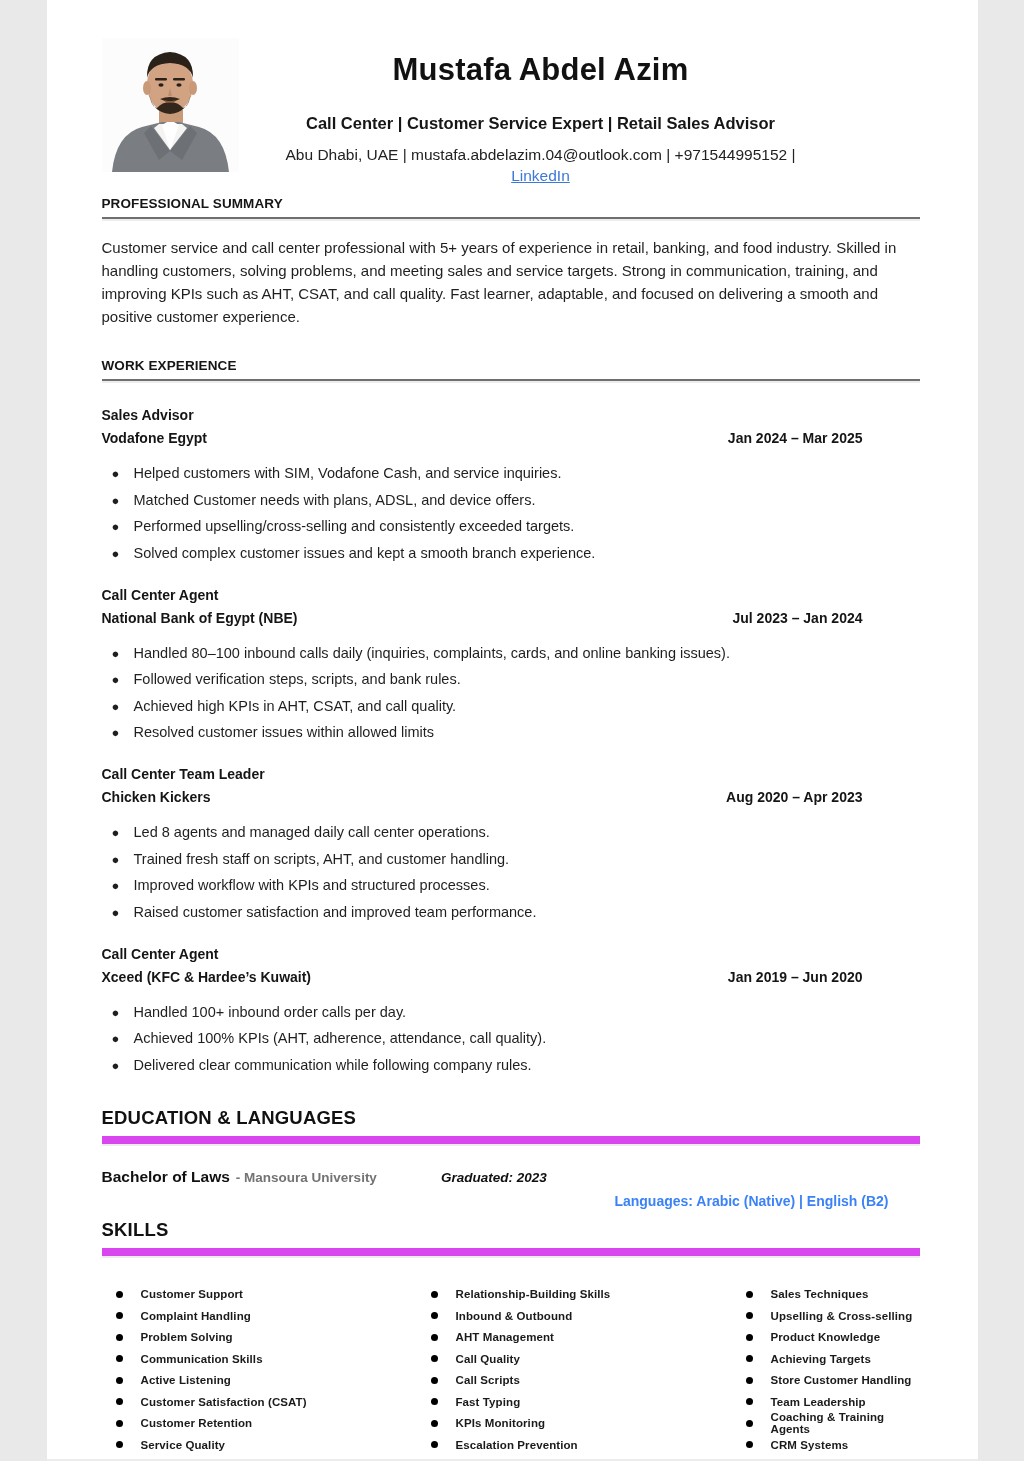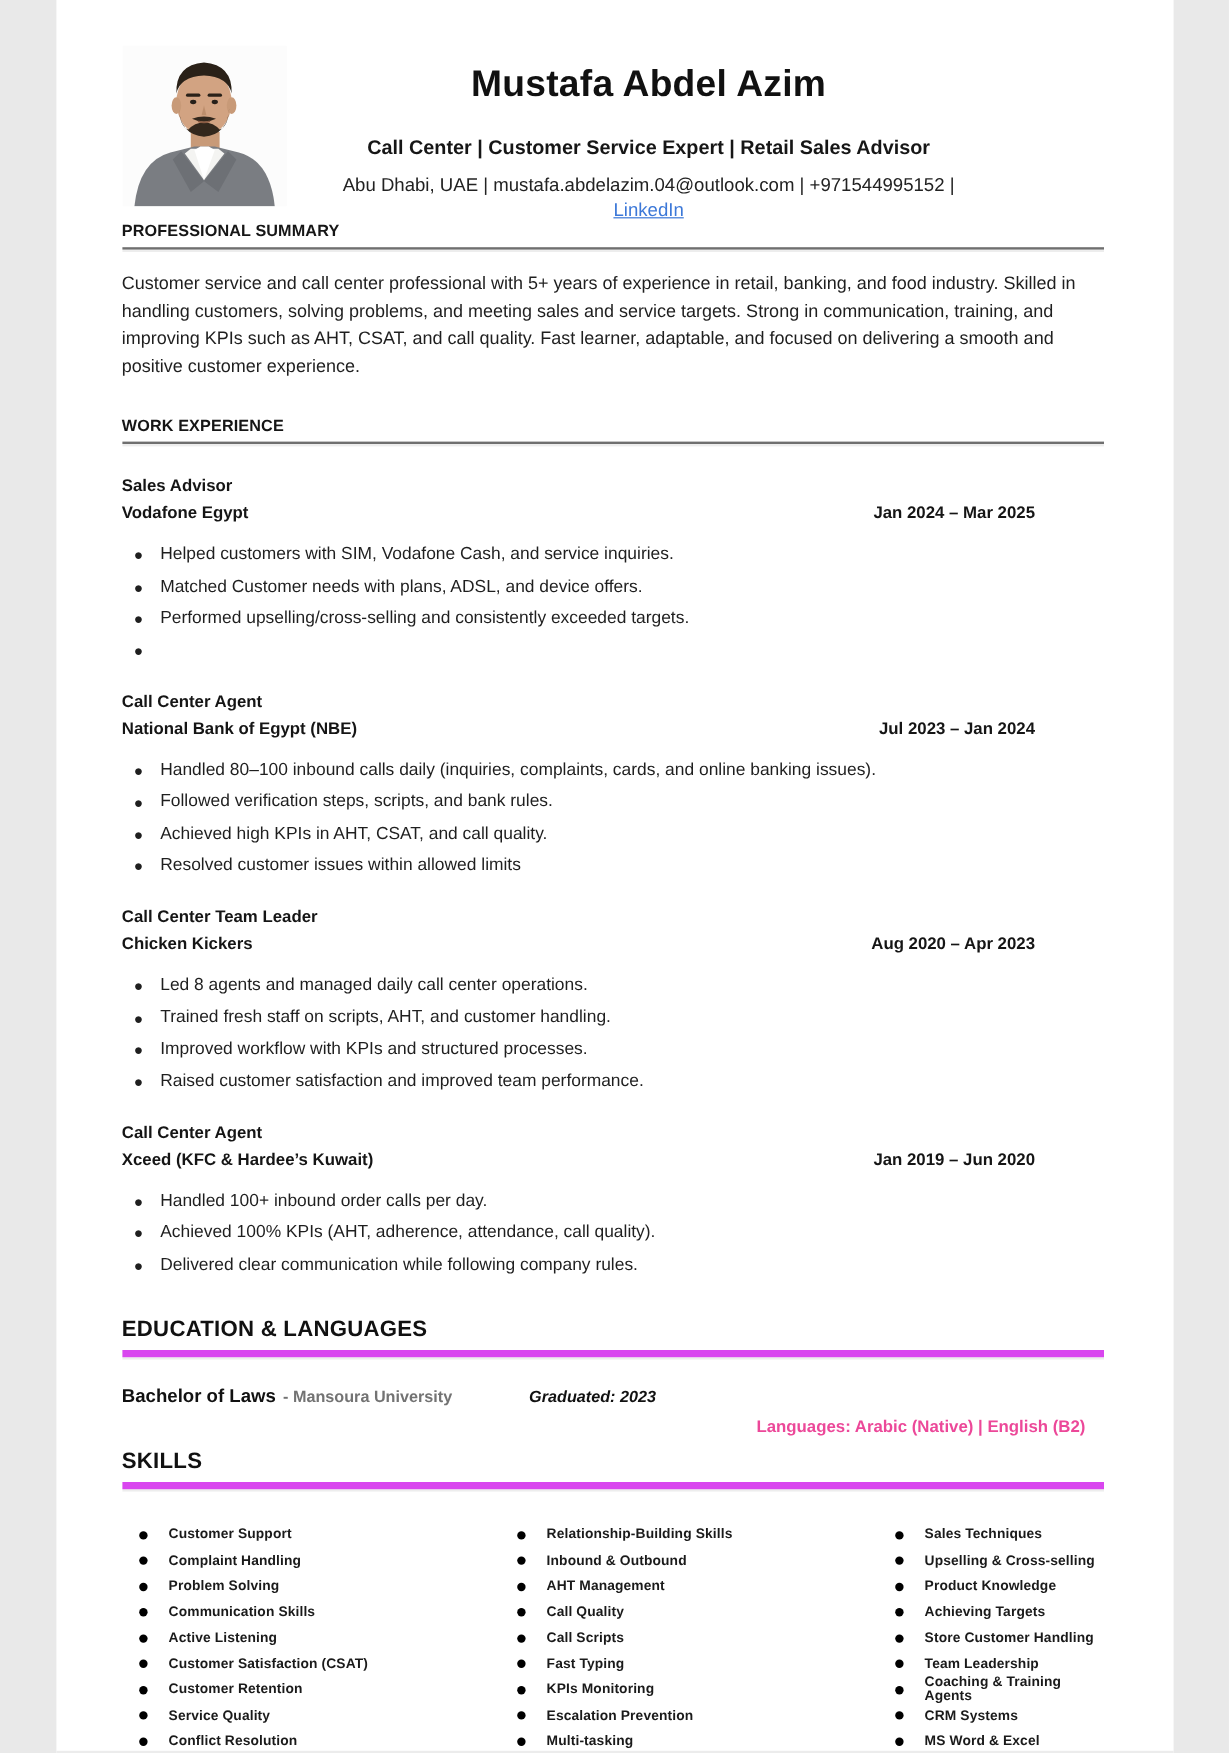--- a/index.html
+++ b/index.html
@@ -64,26 +64,26 @@
     border-bottom: 2px solid #6f6f6f;
     box-shadow: 0 2px 0 rgba(0,0,0,0.07);
     margin: 0;
   }
   .sec-head-lg {
     font-size: 18.5px;
     font-weight: bold;
     color: #111;
     letter-spacing: 0.2px;
     padding-bottom: 7px;
-    border-bottom: 6px solid #d946ef;
+    border-bottom: 8px solid #d946ef;
     box-shadow: 0 2px 0 rgba(0,0,0,0.07);
     margin: 0;
   }
 
-  .summary-head { }
+  .summary-head { margin-top: 11px; }
   .summary-body {
     font-size: 15px;
     line-height: 23px;
     color: #1f1f1f;
     margin: 17px 0 0 0;
   }
 
   .work-head { margin-top: 30px; }
 
   
@@ -115,22 +115,22 @@
   
   .edu-head { margin-top: 34px; }
   .edu-line { display: flex; align-items: baseline; margin-top: 24px; }
   .edu-degree { font-size: 15.5px; font-weight: bold; color: #111; }
   .edu-school { font-size: 13.5px; font-weight: bold; color: #737373; margin-left: 6px; }
   .edu-grad   { font-size: 13.5px; font-weight: bold; color: #111; margin-left: 64px; font-style: italic; }
   .lang-line  {
     text-align: right;
     font-size: 14px;
     font-weight: bold;
-    color: #ec4899;
-    margin: 7px 15px 0 0;
+    color: #3b82f6;
+    margin: 7px 31px 0 0;
   }
 
   
   .skills-head { margin-top: 10px; }
   .skills-grid {
     display: grid;
     grid-template-columns: 315px 315px 1fr;
     margin-top: 32px;
   }
   .skills-col { list-style: none; margin: 0; padding: 0; }
@@ -215,20 +215,21 @@
       <li>
           <span class="dot">●</span>
           <span>Matched Customer needs with plans, ADSL, and device offers.</span>
         </li>
       <li>
           <span class="dot">●</span>
           <span>Performed upselling/cross-selling and consistently exceeded targets.</span>
         </li>
       <li>
           <span class="dot">●</span>
+          <span>Solved complex customer issues and kept a smooth branch experience.</span>
         </li>
     </ul>
   </div>
 
   <div class="job">
     <p class="job-role">Call Center Agent</p>
     <div class="job-line">
       <span class="job-company">National Bank of Egypt (NBE)</span>
       <span class="job-dates">Jul 2023 – Jan 2024</span>
     </div>

